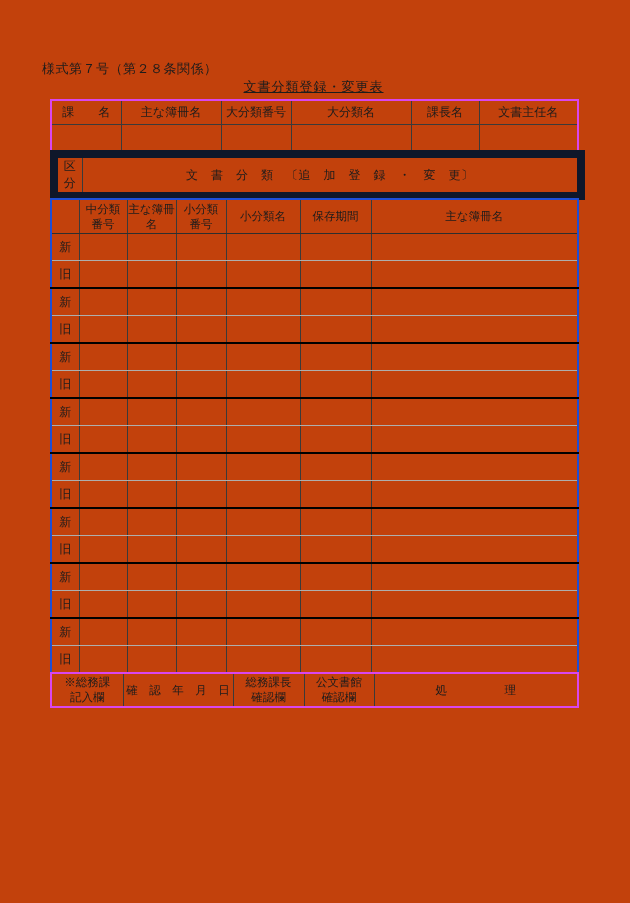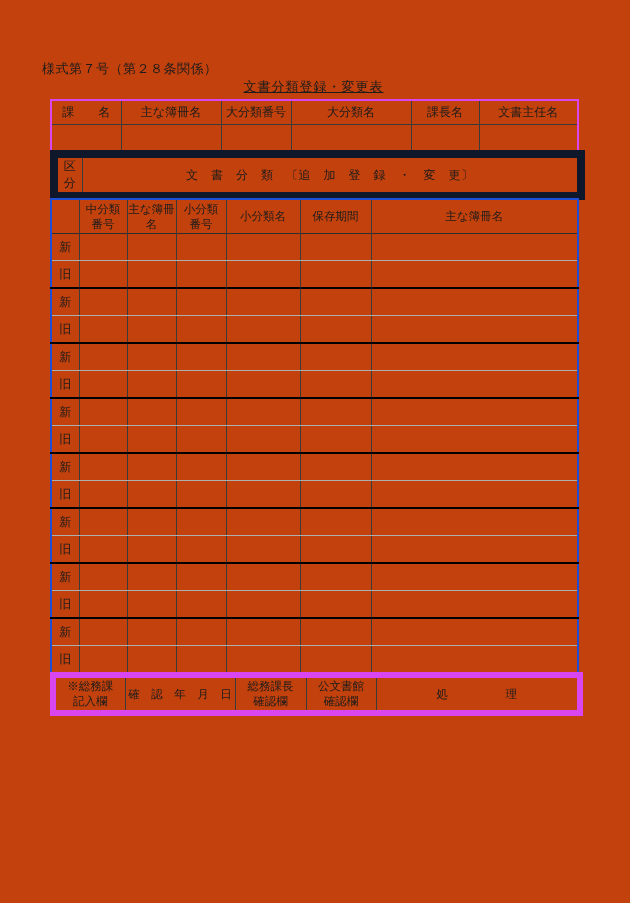--- a/index.html
+++ b/index.html
@@ -70,21 +70,21 @@
   .t-main .main-head td {
     height: 33px;
     border-bottom: 1px solid #2e2e2e;
     font-size: 11.5px;
   }
   .t-main .row-new td { height: 26px; border-bottom: 1px solid #aeaeae; }
   .t-main .row-old td { height: 26px; border-bottom: 2px solid #000; }
   .t-main .rowlabel { font-size: 12px; }
 
   
-  .t-bottom { border: 6px solid #d946ef; margin-top: -2px; }
+  .t-bottom { border: 2px solid #d946ef; margin-top: -2px; }
   .t-bottom td { border-left: 1px solid #3a3a3a; }
   .t-bottom .bottom-head td {
     height: 32px;
     border-bottom: 1px solid #3a3a3a;
     font-size: 11.5px;
   }
   .t-bottom .bottom-row td { height: 43px; }
   .t-bottom .date-cell {
     text-align: right;
     padding-right: 5px;

